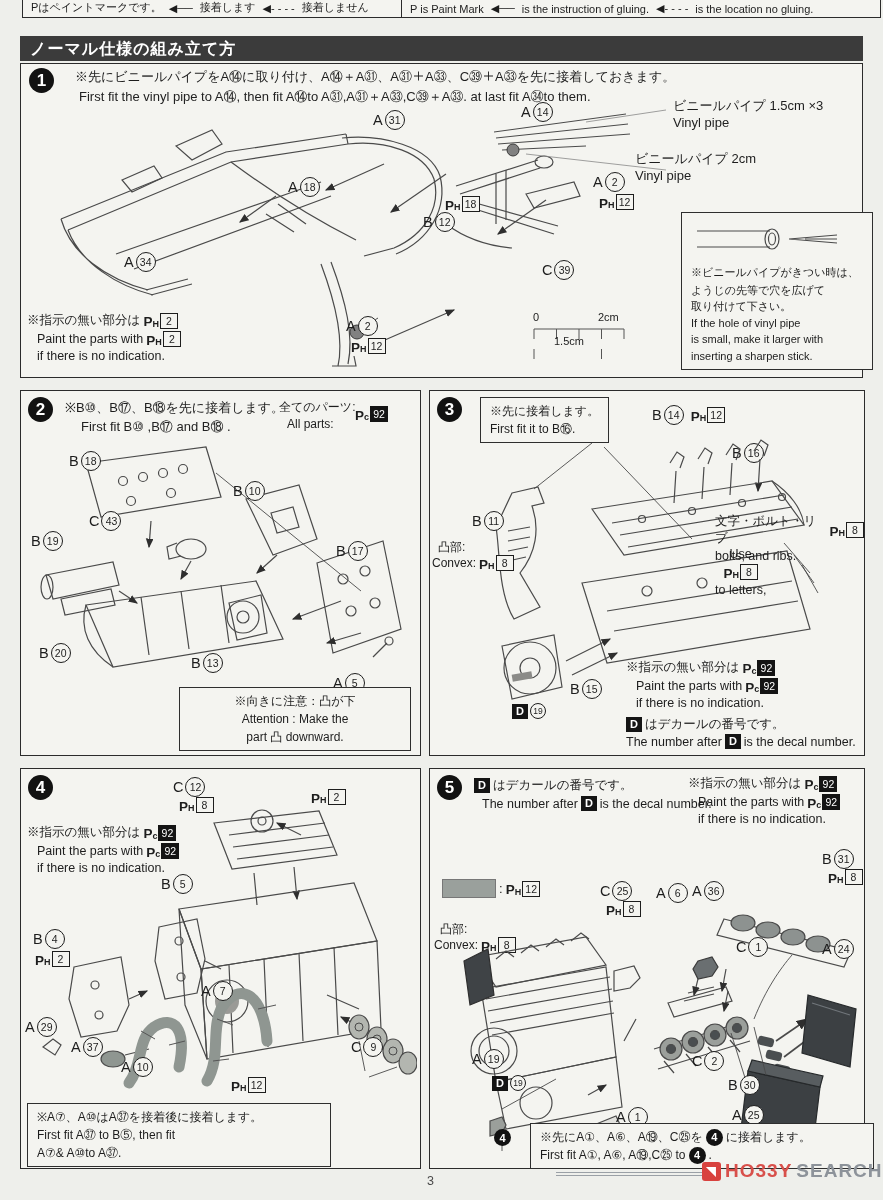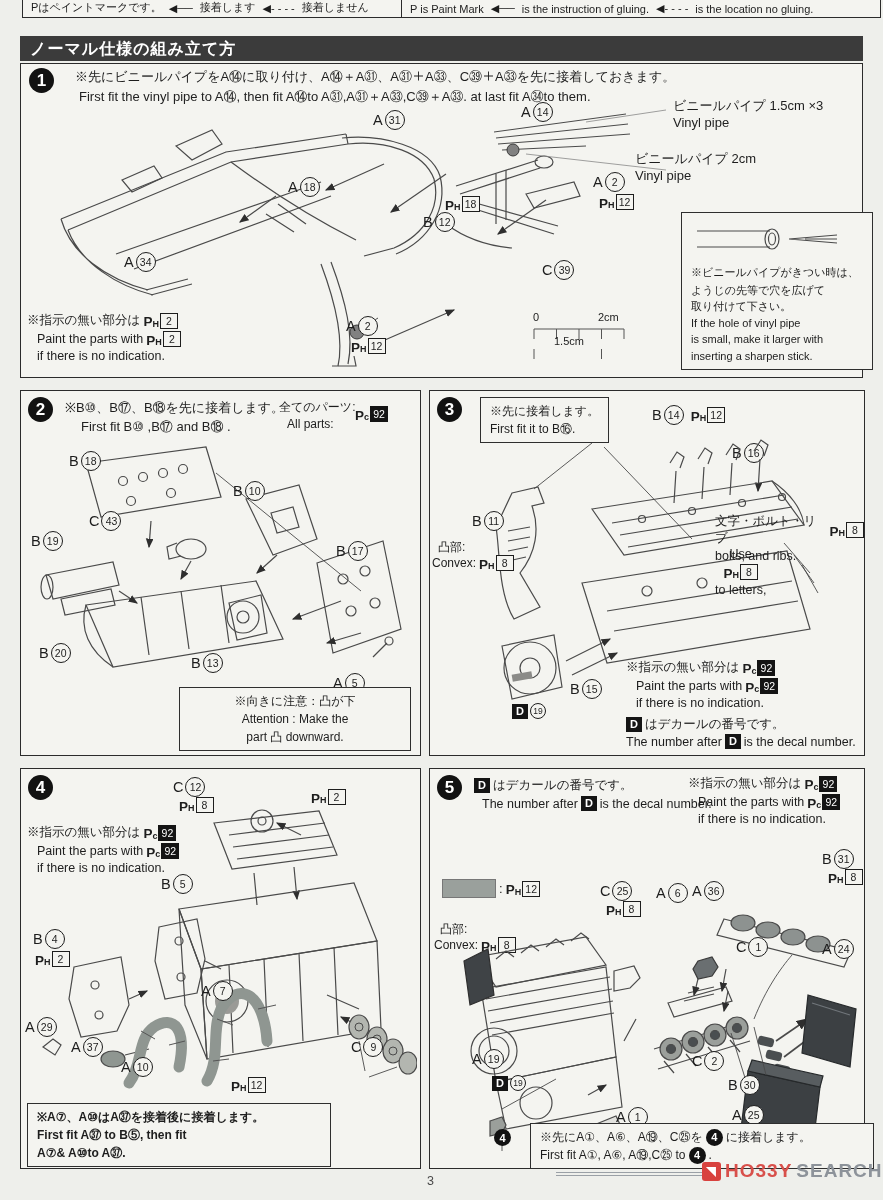--- a/index.html
+++ b/index.html
@@ -549,21 +549,21 @@
     <span class="lbl" style="left:330px;top:268px;">
         <span>C</span>
         <span class="cn">9</span>
       </span>
     <span class="pm abs" style="left:210px;top:308px;">
         <b class="pmP">P</b>
         <span class="pmS">H</span>
         <span class="pbx">12</span>
       </span>
 
-    <div class="nbox" style="left:6px;top:334px;width:284px;font-weight:bold;">
+    <div class="nbox" style="left:6px;top:334px;width:284px;">
       <div>※A⑦、A⑩はA㊲を接着後に接着します。</div>
       <div>First fit A㊲ to B⑤, then fit</div>
       <div>A⑦&amp; A⑩to A㊲.</div>
     </div>
   </div>
 
   <div class="sbox" style="left:429px;top:768px;width:436px;height:401px;">
     <div class="stepnum" style="left:7px;top:6px;">5</div>
     <div class="row" style="position:absolute;left:44px;top:8px;font-size:12.5px;">
       <span class="dbx">D</span>

